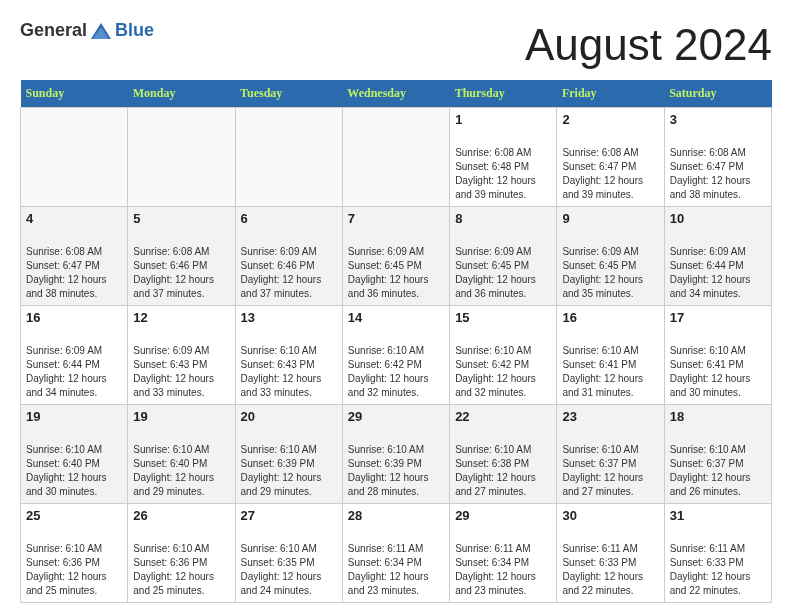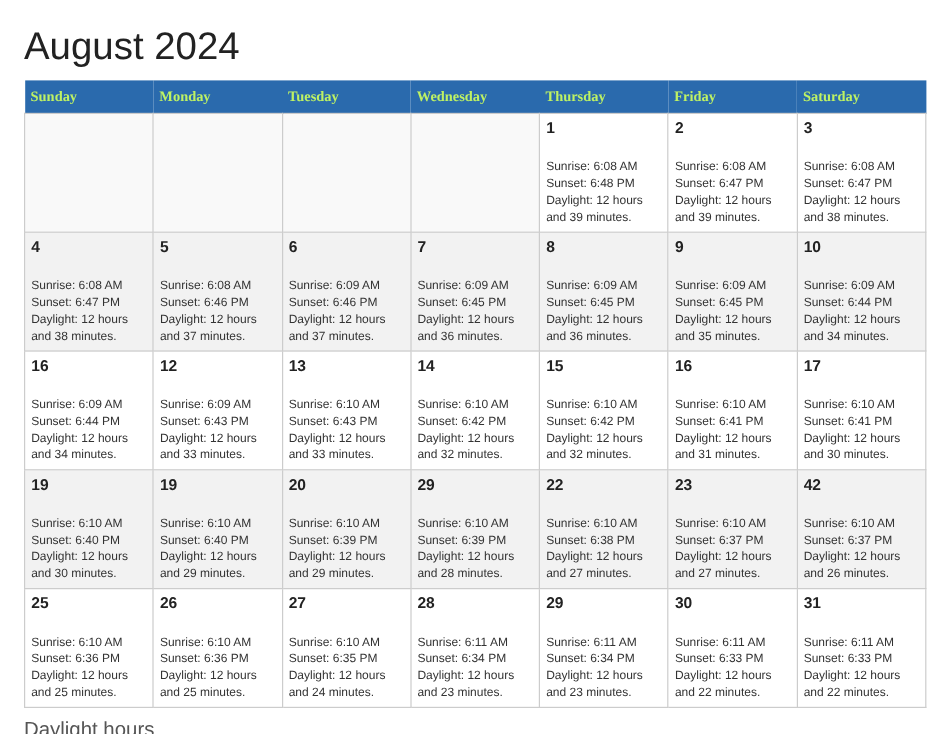--- a/index.html
+++ b/index.html
@@ -32,21 +32,21 @@
     .logo-icon {
       width: 24px;
       height: 20px;
       margin-left: 2px;
       margin-right: 2px;
     }
     .title-block {
       text-align: right;
     }
     .month-title {
-      font-size: 32px;
+      font-size: 44px;
       font-weight: normal;
       color: #222;
     }
     .location {
       font-size: 16px;
       color: #444;
     }
     table {
       width: 100%;
       border-collapse: collapse;
@@ -93,20 +93,30 @@
       margin-top: 8px;
       font-size: 17px;
       color: #555;
       text-align: left;
     }
   </style>
 </head>
 <body>
 
 <div class="header">
+  <div class="logo">
+    <div class="logo-text">
+      <span class="logo-general">General</span>
+      <svg class="logo-icon" viewBox="0 0 24 20" xmlns="http://www.w3.org/2000/svg">
+        <polygon points="12,2 22,18 2,18" fill="#2a6aad"></polygon>
+        <polygon points="12,6 20,18 4,18" fill="#5590cc"></polygon>
+      </svg>
+      <span class="logo-blue">Blue</span>
+    </div>
+  </div>
   <div class="title-block">
     <div class="month-title">August 2024</div>
   </div>
 </div>
 
 <table>
   <thead>
     <tr>
     <th>Sunday</th>
         <th>Monday</th>
@@ -261,21 +271,21 @@
 Sunset: 6:38 PM
 Daylight: 12 hours and 27 minutes.</div>
         </td>
         <td>
           <div class="day-number">23</div>
           <div class="day-info" style="white-space: pre-line;">Sunrise: 6:10 AM
 Sunset: 6:37 PM
 Daylight: 12 hours and 27 minutes.</div>
         </td>
         <td>
-          <div class="day-number">42</div>
+          <div class="day-number">18</div>
           <div class="day-info" style="white-space: pre-line;">Sunrise: 6:10 AM
 Sunset: 6:37 PM
 Daylight: 12 hours and 26 minutes.</div>
         </td>
       </tr>
       <tr>
         <td>
           <div class="day-number">25</div>
           <div class="day-info" style="white-space: pre-line;">Sunrise: 6:10 AM
 Sunset: 6:36 PM

